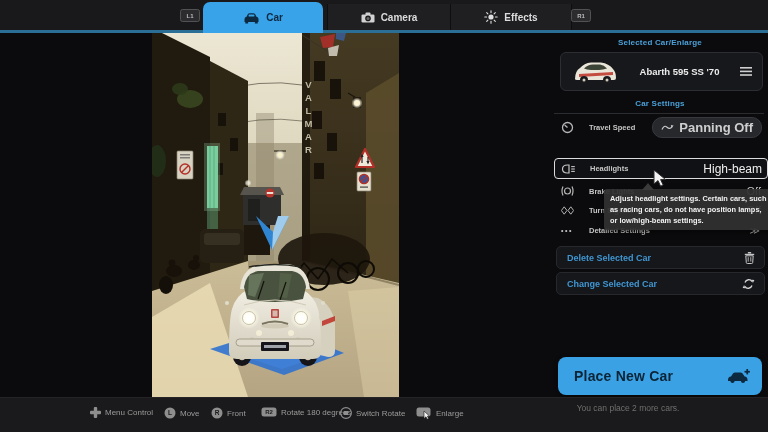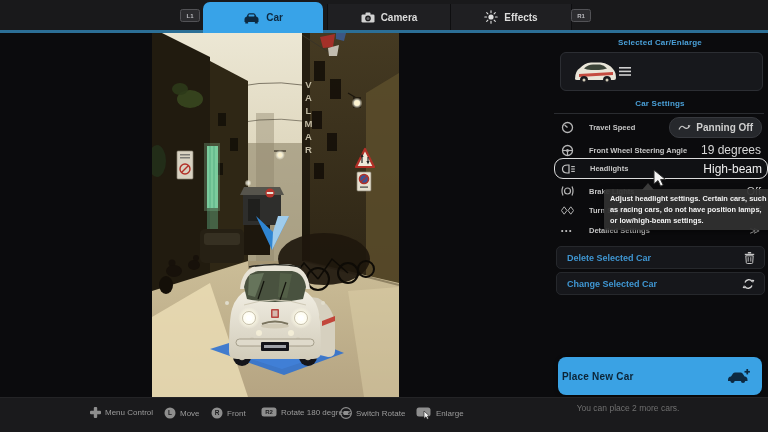--- a/index.html
+++ b/index.html
@@ -26,36 +26,36 @@
   .sec-head{position:absolute;left:0;width:216px;text-align:center;color:#4aa0d8;font-size:8px;font-weight:bold;letter-spacing:.2px;}
   .carcard{position:absolute;left:8px;top:19px;width:201px;height:37px;background:#17181c;border:1px solid #2c2e33;
            border-radius:6px;display:flex;align-items:center;}
   .carname{flex:1;color:#ececec;font-size:9.5px;font-weight:bold;text-align:center;}
   .divider{position:absolute;left:2px;top:80px;width:210px;height:1px;background:#2a2c30;}
   .row{position:absolute;left:2px;width:212px;display:flex;align-items:center;}
   .row .ic{width:20px;display:flex;justify-content:center;flex:none;margin-left:3px;}
   .row .lbl{color:#c6c6c6;font-size:7.5px;font-weight:bold;margin-left:12px;white-space:nowrap;}
   .row .val{margin-left:auto;margin-right:5px;color:#d8d8d8;font-size:12px;}
   .pill{margin-left:auto;margin-right:4px;height:19px;padding:0 8px;background:#26282c;border:1px solid #37393e;
-        border-radius:10px;display:flex;align-items:center;gap:5px;color:#cfcfcf;font-size:10px;font-weight:bold;}
-  .hl-row{border:1.5px solid #dcdcdc;border-radius:9px;height:19px;background:#101114;}
+        border-radius:10px;display:flex;align-items:center;gap:5px;color:#cfcfcf;font-size:13px;font-weight:bold;}
+  .hl-row{border:1.5px solid #dcdcdc;border-radius:4px;height:19px;background:#101114;}
   .dots{color:#c2c2c2;font-size:7px;letter-spacing:1.5px;font-weight:bold;}
   .chev2{margin-left:auto;margin-right:6px;color:#b2b2b2;font-size:10px;}
   .tooltip{position:absolute;left:52px;top:156px;width:162px;background:rgba(49,49,49,.94);border-radius:3px;
            padding:4px 6px;color:#f2f2f2;font-size:7.4px;font-weight:bold;line-height:11px;z-index:20;
            box-shadow:0 2px 6px rgba(0,0,0,.5);}
   .tip-arrow{position:absolute;left:90px;top:150px;width:0;height:0;border-left:6px solid transparent;
              border-right:6px solid transparent;border-bottom:7px solid rgba(60,60,60,.96);z-index:21;}
   .action{position:absolute;left:4px;width:207px;height:21px;background:#16171b;border:1px solid #26282c;
           border-radius:5px;display:flex;align-items:center;}
   .action .albl{color:#3f96d2;font-size:9px;font-weight:bold;margin-left:10px;}
   .action .aic{margin-left:auto;margin-right:9px;display:flex;}
   .place{position:absolute;left:6px;top:324px;width:204px;height:38px;background:#3aa2e4;border-radius:8px;
          display:flex;align-items:center;box-shadow:0 1px 4px rgba(0,0,0,.4);}
-  .place .plbl{color:#0c2436;font-size:10px;font-weight:bold;margin-left:4px;letter-spacing:.2px;}
+  .place .plbl{color:#0c2436;font-size:14px;font-weight:bold;margin-left:16px;letter-spacing:.2px;}
   .place .pic{margin-left:auto;margin-right:12px;display:flex;}
   .hint-right{position:absolute;left:520px;top:403px;width:216px;text-align:center;color:#6f6f6f;font-size:8.5px;}
   
   .bottombar{position:absolute;left:0;top:397px;width:768px;height:35px;background:#1a1a1c;border-top:1px solid #242426;}
   .bhint{position:absolute;top:9px;display:flex;align-items:center;gap:4px;}
   .bhint .blbl{color:#9b9b9b;font-size:8px;font-weight:normal;white-space:nowrap;}
   .cursor{position:absolute;left:653px;top:169px;z-index:50;}
 </style>
 </head>
 <body>
@@ -278,20 +278,21 @@
         <svg width="48" height="26" viewBox="0 0 48 26">
           <path d="M4 20 Q4 12 9 9 Q13 4 20 3.4 L30 3.4 Q38 4.4 42 10 Q45 13 45 19 Q45 21 43 21 L6 21 Q4 21 4 20 Z" fill="#e9e5d8"></path>
           <path d="M13 9.5 Q17 5.5 22 5.5 L29 5.5 Q33 6 36 9.5 L32 10.5 Q24 11.5 16 10.5 Z" fill="#3c4438"></path>
           <polygon points="8,15 42,13 42,16 8,18" fill="#c03a30" opacity="0.9"></polygon>
           <circle cx="13" cy="21" r="4" fill="#1a1a1e"></circle>
             <circle cx="36" cy="21" r="4" fill="#1a1a1e"></circle>
           <circle cx="13" cy="21" r="1.5" fill="#cfc9b6"></circle>
             <circle cx="36" cy="21" r="1.5" fill="#cfc9b6"></circle>
         </svg>
       </span>
+      <span class="carname">Abarth 595 SS '70</span>
       <span style="margin-right:10px;display:flex">
         <svg width="12" height="9" viewBox="0 0 12 9">
             <rect y="0" width="12" height="1.6" fill="#cfcfcf"></rect>
             <rect y="3.6" width="12" height="1.6" fill="#cfcfcf"></rect>
             <rect y="7.2" width="12" height="1.6" fill="#cfcfcf"></rect>
           </svg>
       </span>
     </div>
 
     <div class="sec-head" style="top:66px">Car Settings</div>
@@ -309,33 +310,20 @@
         <span style="display:flex">
           <svg width="13" height="10" viewBox="0 0 13 10">
               <path d="M1 7.5 Q3 2.5 6 5.2 T11.4 4.4" fill="none" stroke="#c8c8c8" stroke-width="1.2"></path>
               <polygon points="12.6,3.6 9.8,3 10.6,5.8" fill="#c8c8c8"></polygon>
             </svg>
         </span>
         <span>Panning Off</span>
       </span>
     </div>
 
-    <div class="row" style="top:106px;height:22px">
-      <span class="ic">
-        <svg width="13" height="13" viewBox="0 0 13 13">
-            <circle cx="6.5" cy="6.5" r="5" fill="none" stroke="#b5b5b5" stroke-width="1.3"></circle>
-            <circle cx="6.5" cy="6.5" r="1.6" fill="#b5b5b5"></circle>
-            <line x1="1.6" y1="6.5" x2="5" y2="6.5" stroke="#b5b5b5" stroke-width="1.2"></line>
-            <line x1="8" y1="6.5" x2="11.4" y2="6.5" stroke="#b5b5b5" stroke-width="1.2"></line>
-            <line x1="6.5" y1="8" x2="6.5" y2="11.4" stroke="#b5b5b5" stroke-width="1.2"></line>
-          </svg>
-      </span>
-      <span class="lbl">Front Wheel Steering Angle</span>
-      <span class="val">19 degrees</span>
-    </div>
 
     <div class="row hl-row" style="top:125px">
       <span class="ic">
         <svg width="15" height="10" viewBox="0 0 15 10">
             <path d="M6.5 1 C2.6 1 1.5 3.4 1.5 5 C1.5 6.6 2.6 9 6.5 9 L8 9 L8 1 Z" fill="none" stroke="#c5c5c5" stroke-width="1.2"></path>
             <g stroke="#c5c5c5" stroke-width="1.1">
               <line x1="10.2" y1="2.6" x2="13.8" y2="2.6"></line>
               <line x1="10.2" y1="5" x2="13.8" y2="5"></line>
               <line x1="10.2" y1="7.4" x2="13.8" y2="7.4"></line>
             </g>

